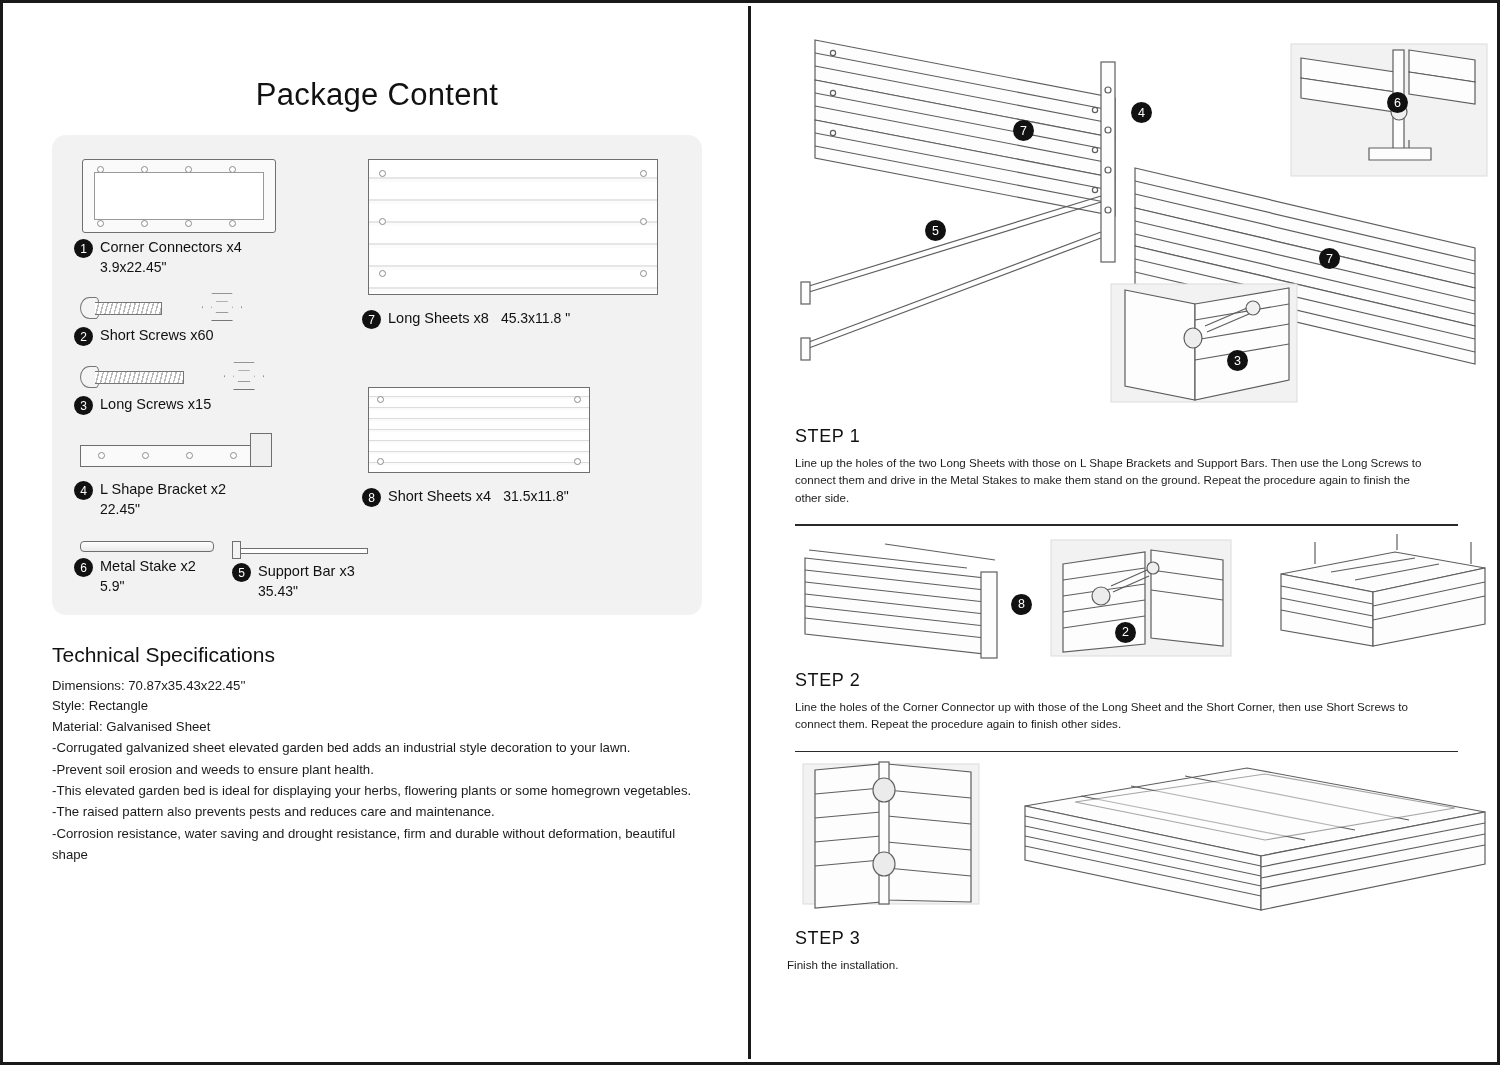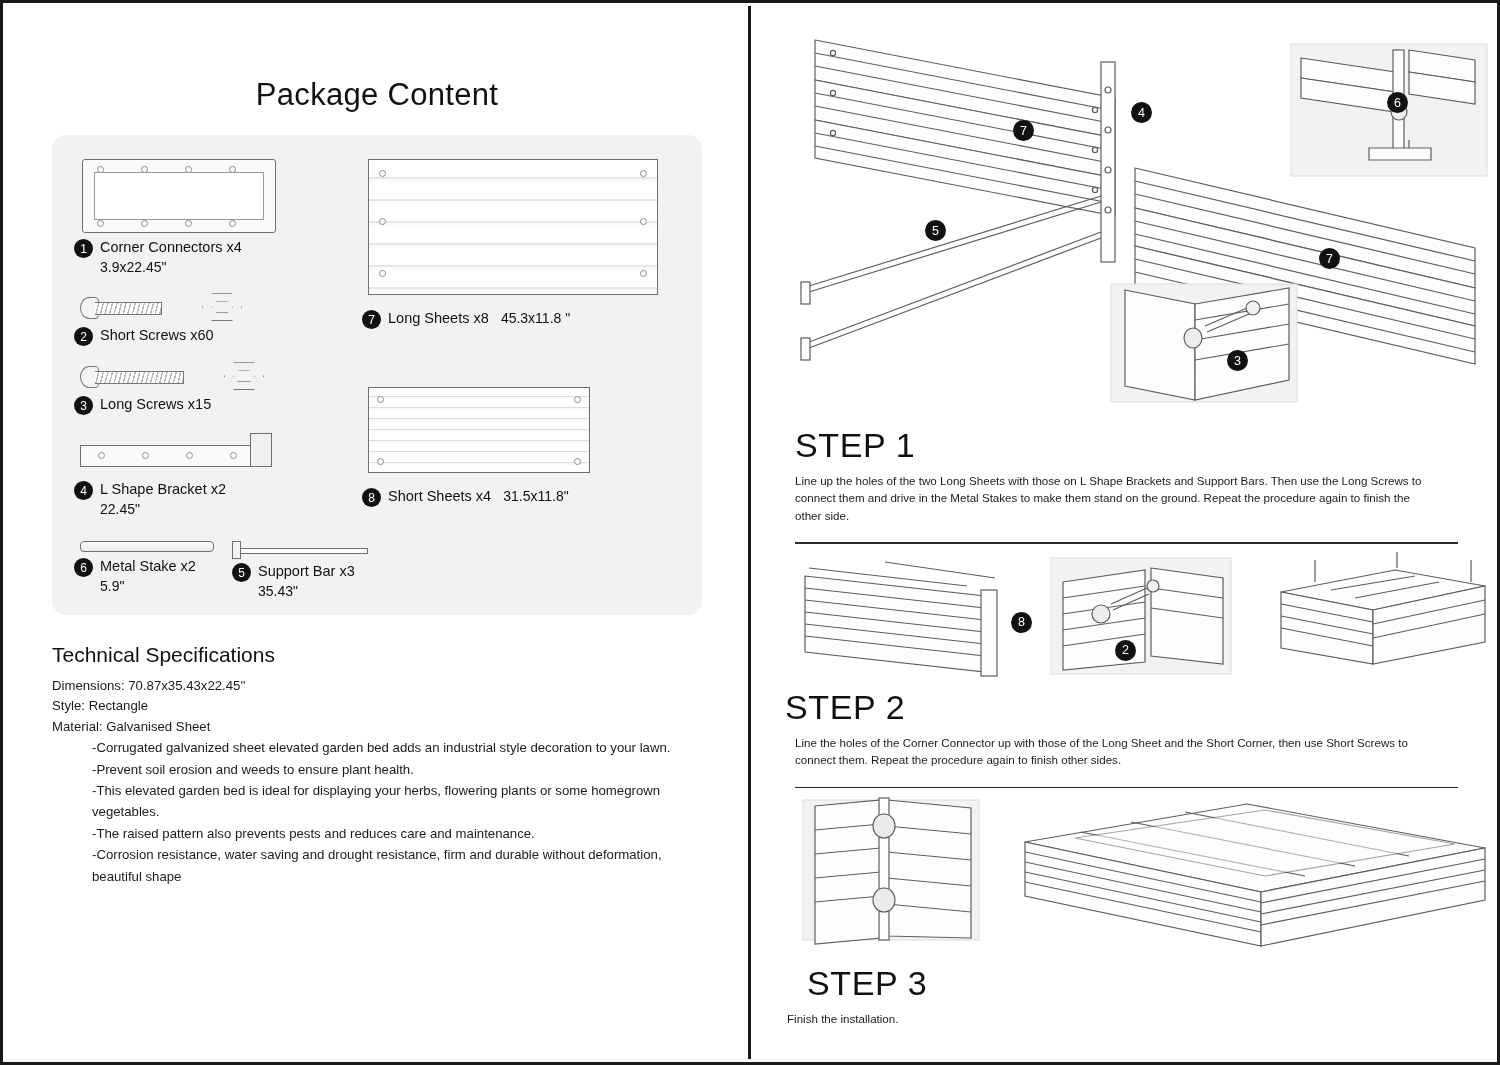--- a/index.html
+++ b/index.html
@@ -199,32 +199,32 @@
   .sec-title {
     font-size: 21px;
     font-weight: 400;
     margin: 28px 0 9px 0;
   }
   .spec-line, .feat-line {
     font-size: 13.2px;
     line-height: 1.55;
     color: #1b1b1b;
   }
-  .feat-line { line-height: 1.62; margin-left: 40px; }
+  .feat-line { line-height: 1.62; }
 
   
   .right {
     position: absolute;
     left: 748px; top: 3px;
     width: 749px; height: 1059px;
     box-sizing: border-box;
     padding: 14px 22px 0 24px;
   }
   .step-title {
-    font-size: 34px;
+    font-size: 18px;
     font-weight: 400;
     letter-spacing: .6px;
     margin: 8px 0 7px 52px;
   }
   .step-text {
     font-size: 11.6px;
     line-height: 1.5;
     margin: 0 0 0 52px;
     width: 630px;
     color: #1b1b1b;
@@ -536,21 +536,21 @@
             <path d="M602 16 L602 0"></path>
             <path d="M676 30 L676 8"></path>
           <path d="M536 38 L620 24"></path>
             <path d="M560 46 L644 30"></path>
         </g>
       </svg>
       <div class="num-badge" style="left:216px;top:60px">8</div>
       <div class="num-badge" style="left:320px;top:88px">2</div>
     </div>
 
-    <div class="step-title" style="margin-left:10px">STEP 2</div>
+    <div class="step-title" style="margin-left:20px">STEP 2</div>
     <p class="step-text" style="margin-left:20px">
       <span>Line the holes of the </span><b>Corner Connector</b><span> up with those of the </span><b>Long Sheet</b><span> and the </span><b>Short Corner</b><span>, then use </span><b>Short Screws</b><span> to connect them. Repeat the procedure again to finish other sides.</span>
     </p>
 
     <div class="rule" style="margin-left:20px;margin-right:20px"></div>
 
     <div class="fig" style="height:160px;margin-left:20px">
       <svg width="700" height="160" viewBox="0 0 700 160">
 
         <rect x="8" y="4" width="176" height="140" fill="#f2f2f2" stroke="#dcdcdc"></rect>
@@ -582,18 +582,18 @@
             <path d="M466 118 L690 74"></path>
           <path d="M466 129 L690 85"></path>
           <path d="M286 36 L510 80"></path>
           <path d="M336 26 L560 70"></path>
           <path d="M390 16 L614 60"></path>
           <path class="panel-fill" d="M280 42 L470 80 L660 48 L470 14 Z" fill="#ffffff" opacity="0.55"></path>
         </g>
       </svg>
     </div>
 
-    <div class="step-title" style="margin-left:32px">STEP 3</div>
+    <div class="step-title" style="margin-left:20px">STEP 3</div>
     <p class="step-text" style="margin-left:12px">
       <span>Finish the installation.</span>
     </p>
   </div>
 </div>
 
 </body></html>

